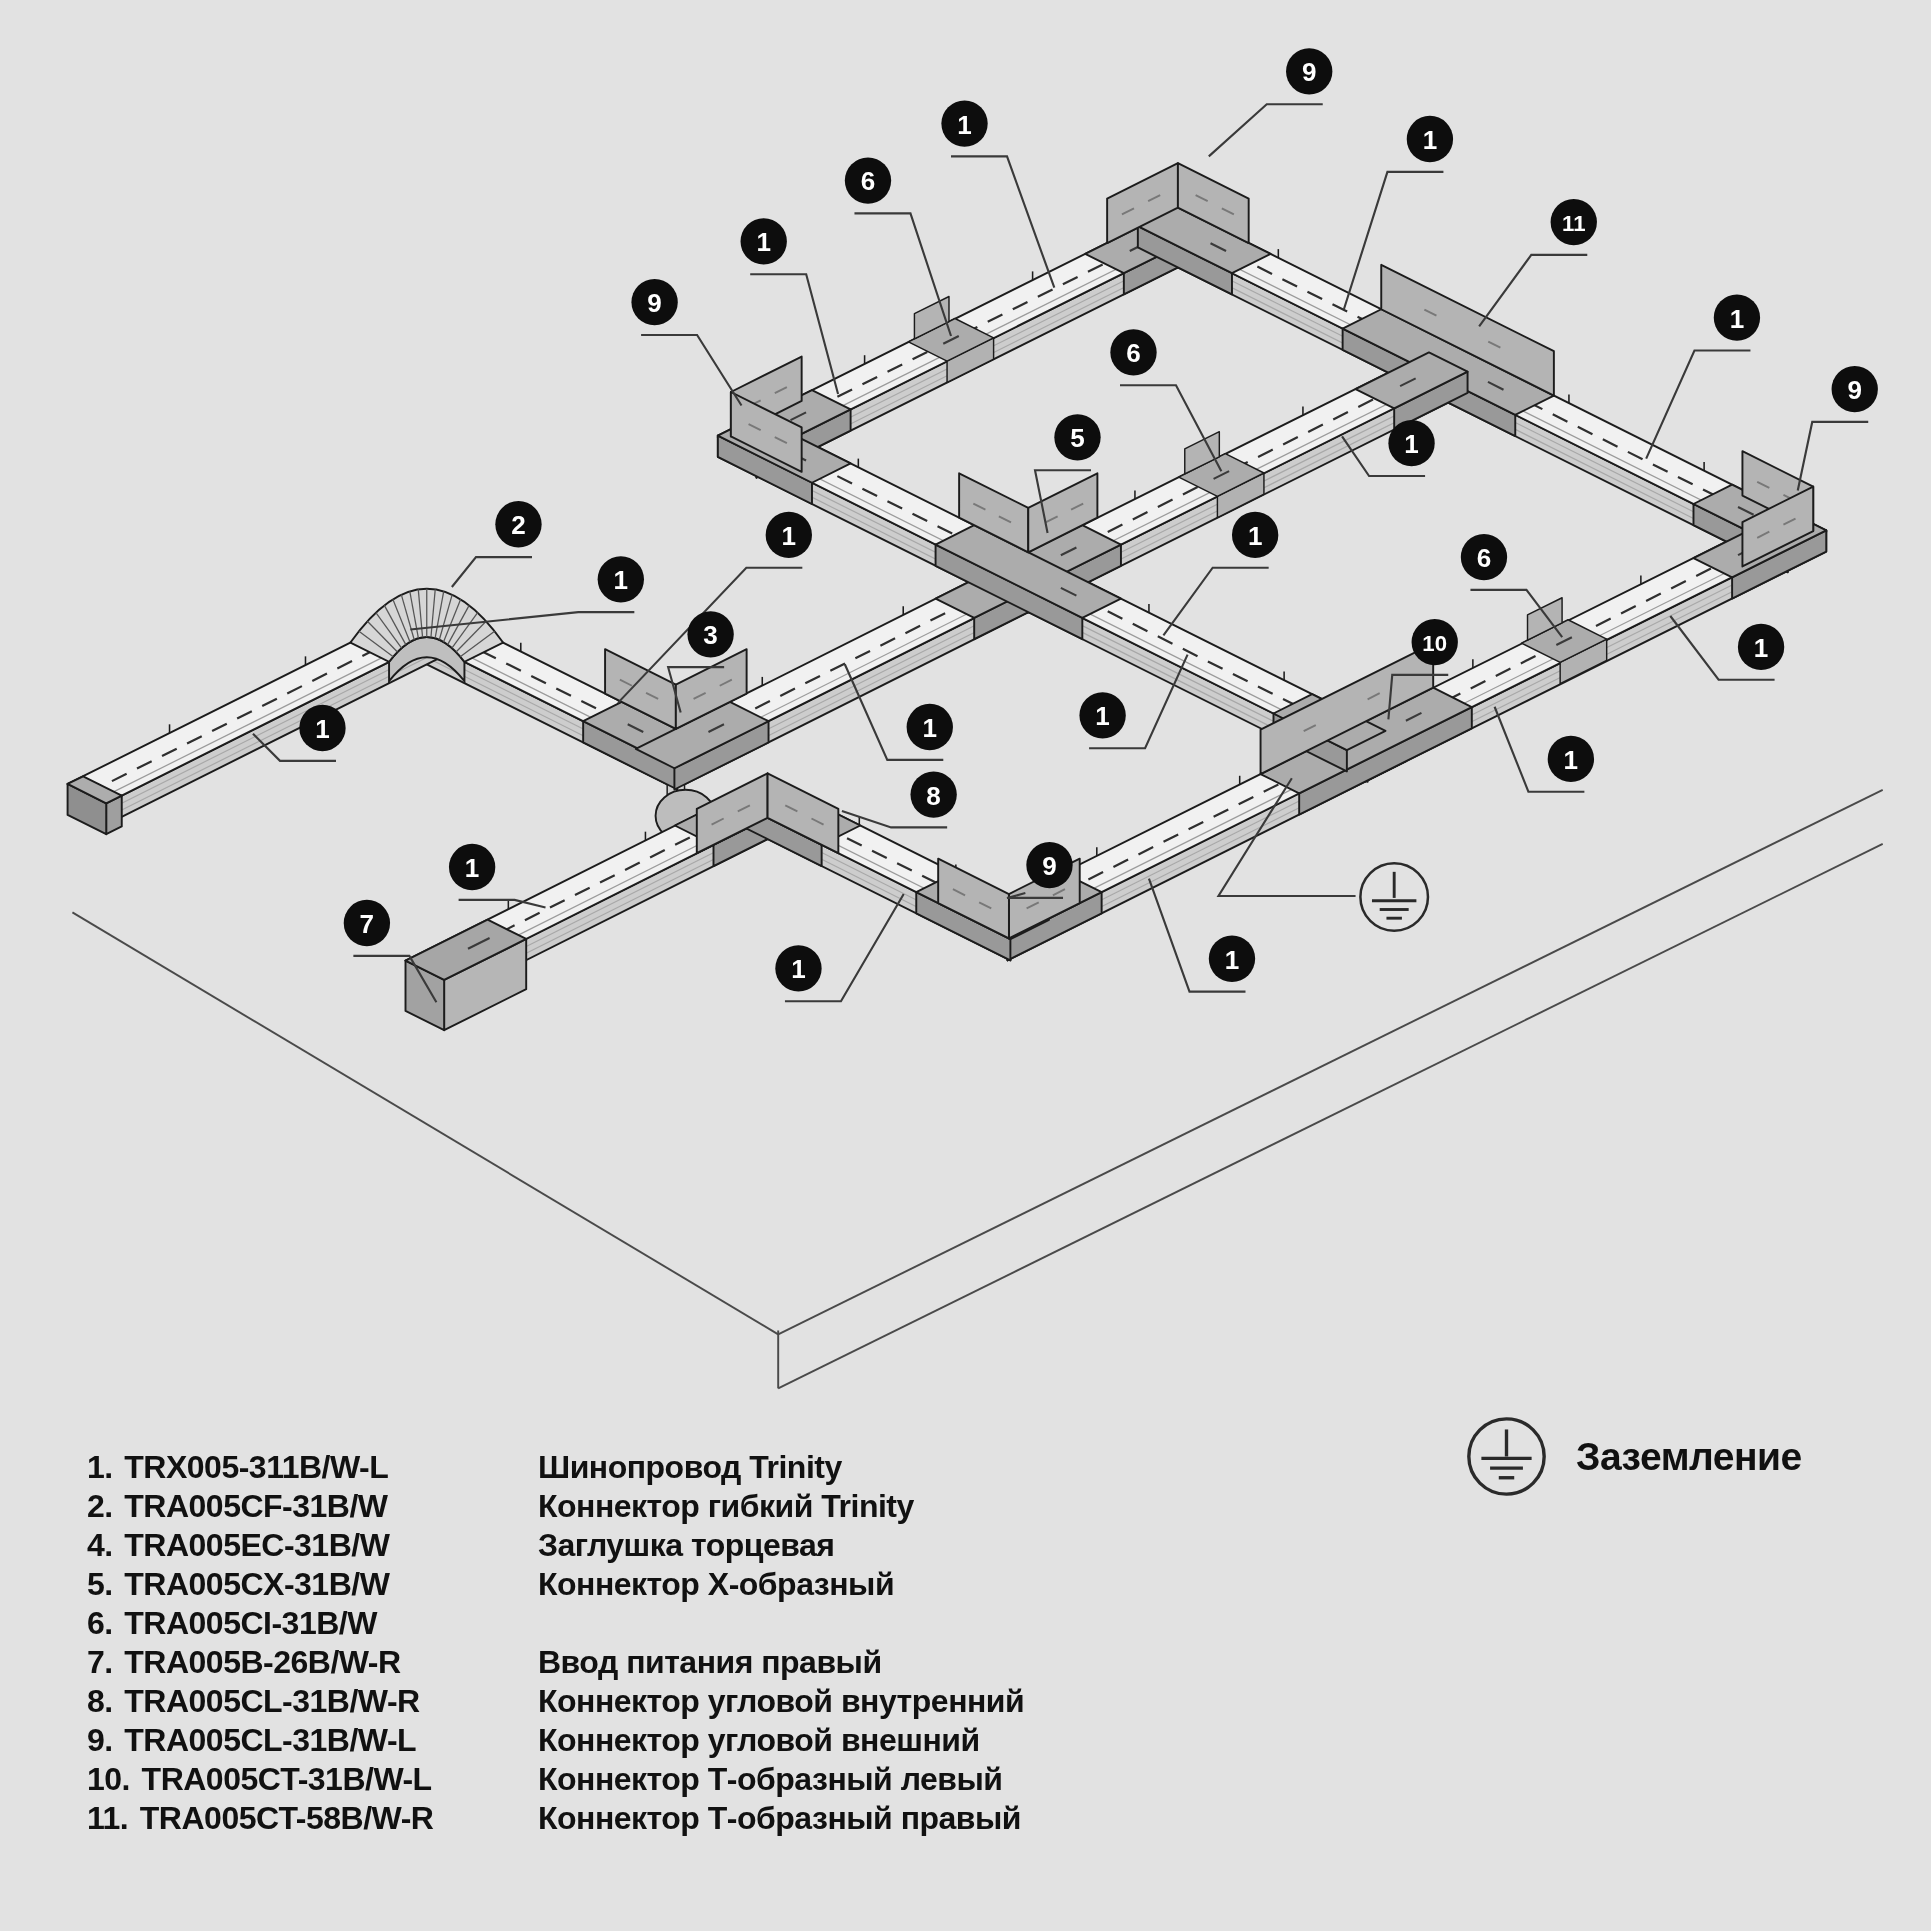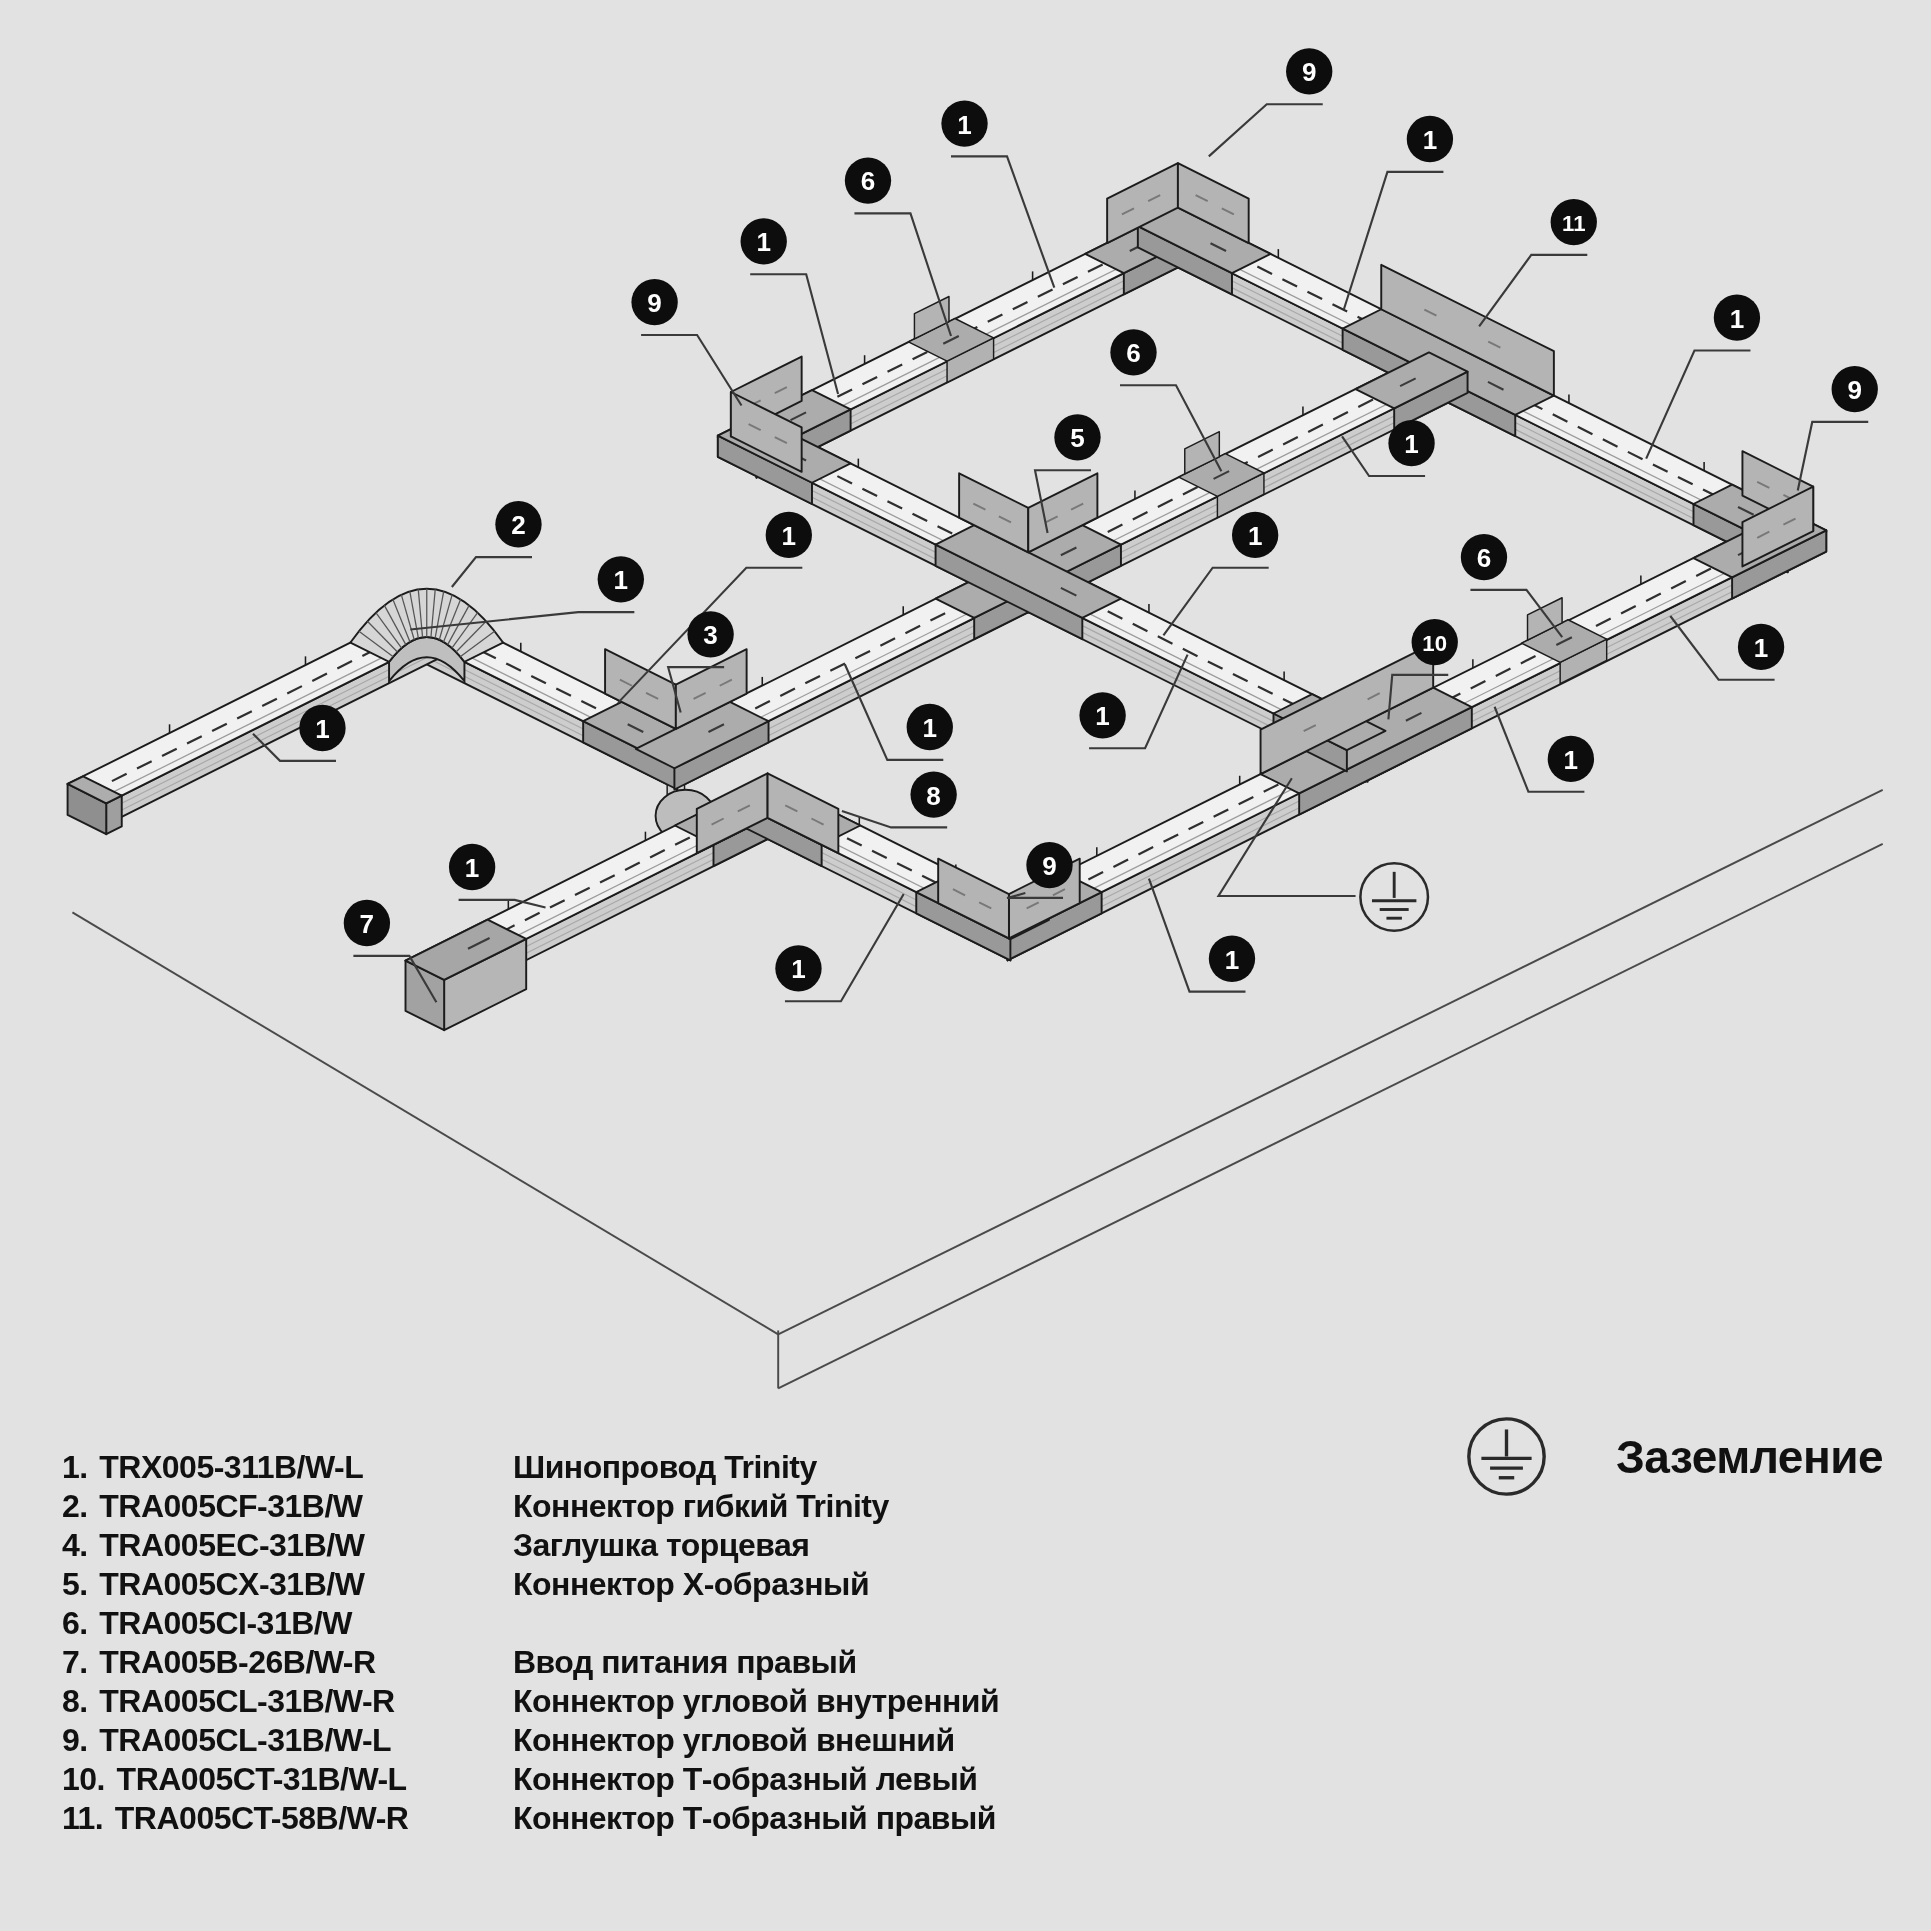--- a/index.html
+++ b/index.html
@@ -1,26 +1,26 @@
 <!DOCTYPE html>
 <html><head>
 <meta charset="utf-8">
 <style>
   html,body{margin:0;padding:0;}
   body{width:1931px;height:1931px;background:#e2e2e2;font-family:"Liberation Sans",sans-serif;}
   #stage{position:absolute;left:0;top:0;width:1931px;height:1931px;overflow:hidden;}
   #iso{position:absolute;left:0;top:0;}
   svg text{font-family:"Liberation Sans",sans-serif;}
-  #legend{position:absolute;left:62px;top:1448px;color:#111;}
+  #legend{position:absolute;left:87px;top:1448px;color:#111;}
   .lg-row{position:relative;height:39px;line-height:39px;width:1371px;font-size:32px;font-weight:700;letter-spacing:-0.5px;white-space:nowrap;}
   .lg-left{display:inline-block;}
   .lg-num{display:inline-block;margin-right:11.6px;}
   .lg-desc{position:absolute;left:451px;top:0;}
   #ground-legend{position:absolute;left:1464px;top:1414px;display:flex;align-items:center;gap:27px;}
-  #ground-legend .glabel{font-size:46px;font-weight:700;color:#111;letter-spacing:-0.5px;margin-left:40px;}
+  #ground-legend .glabel{font-size:39px;font-weight:700;color:#111;letter-spacing:-0.5px;}
 </style>
 </head>
 <body>
 
 <div id="stage">
   <svg id="iso" width="1931" height="1931" viewBox="0 0 2000 2000" xmlns="http://www.w3.org/2000/svg">
       <g>
         <line x1="75" y1="945" x2="806" y2="1382" stroke="#4a4a4a" stroke-width="2"></line>
         <line x1="806" y1="1378" x2="806" y2="1438" stroke="#4a4a4a" stroke-width="2"></line>
         <line x1="806" y1="1382" x2="1950" y2="818" stroke="#4a4a4a" stroke-width="2"></line>

